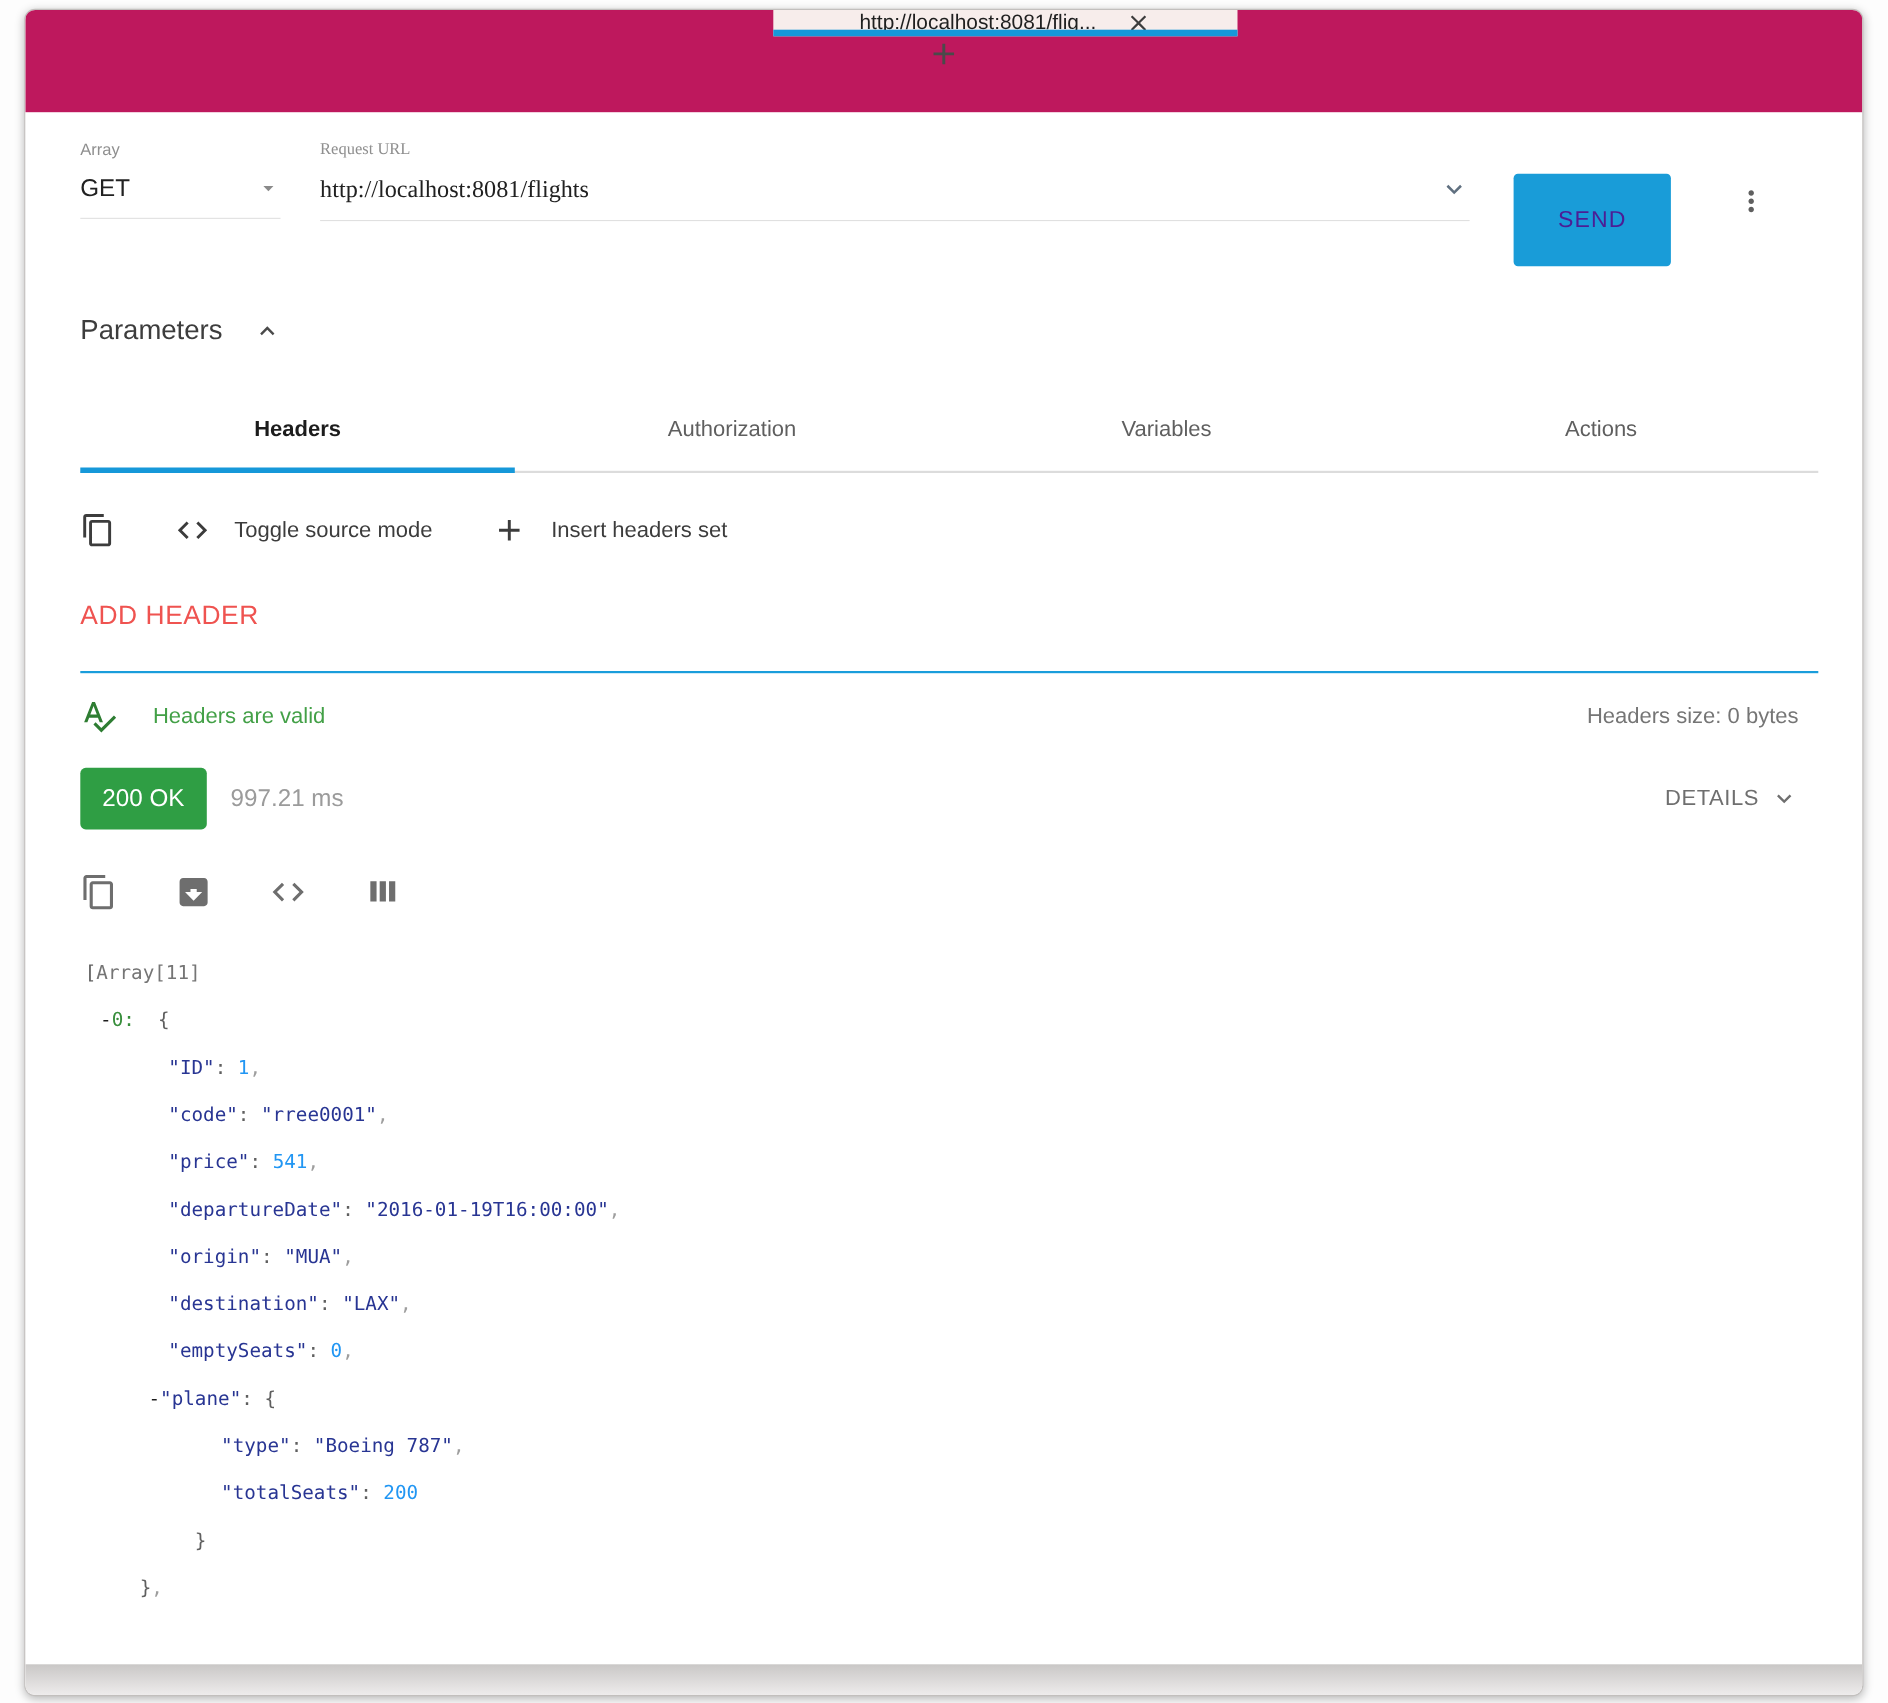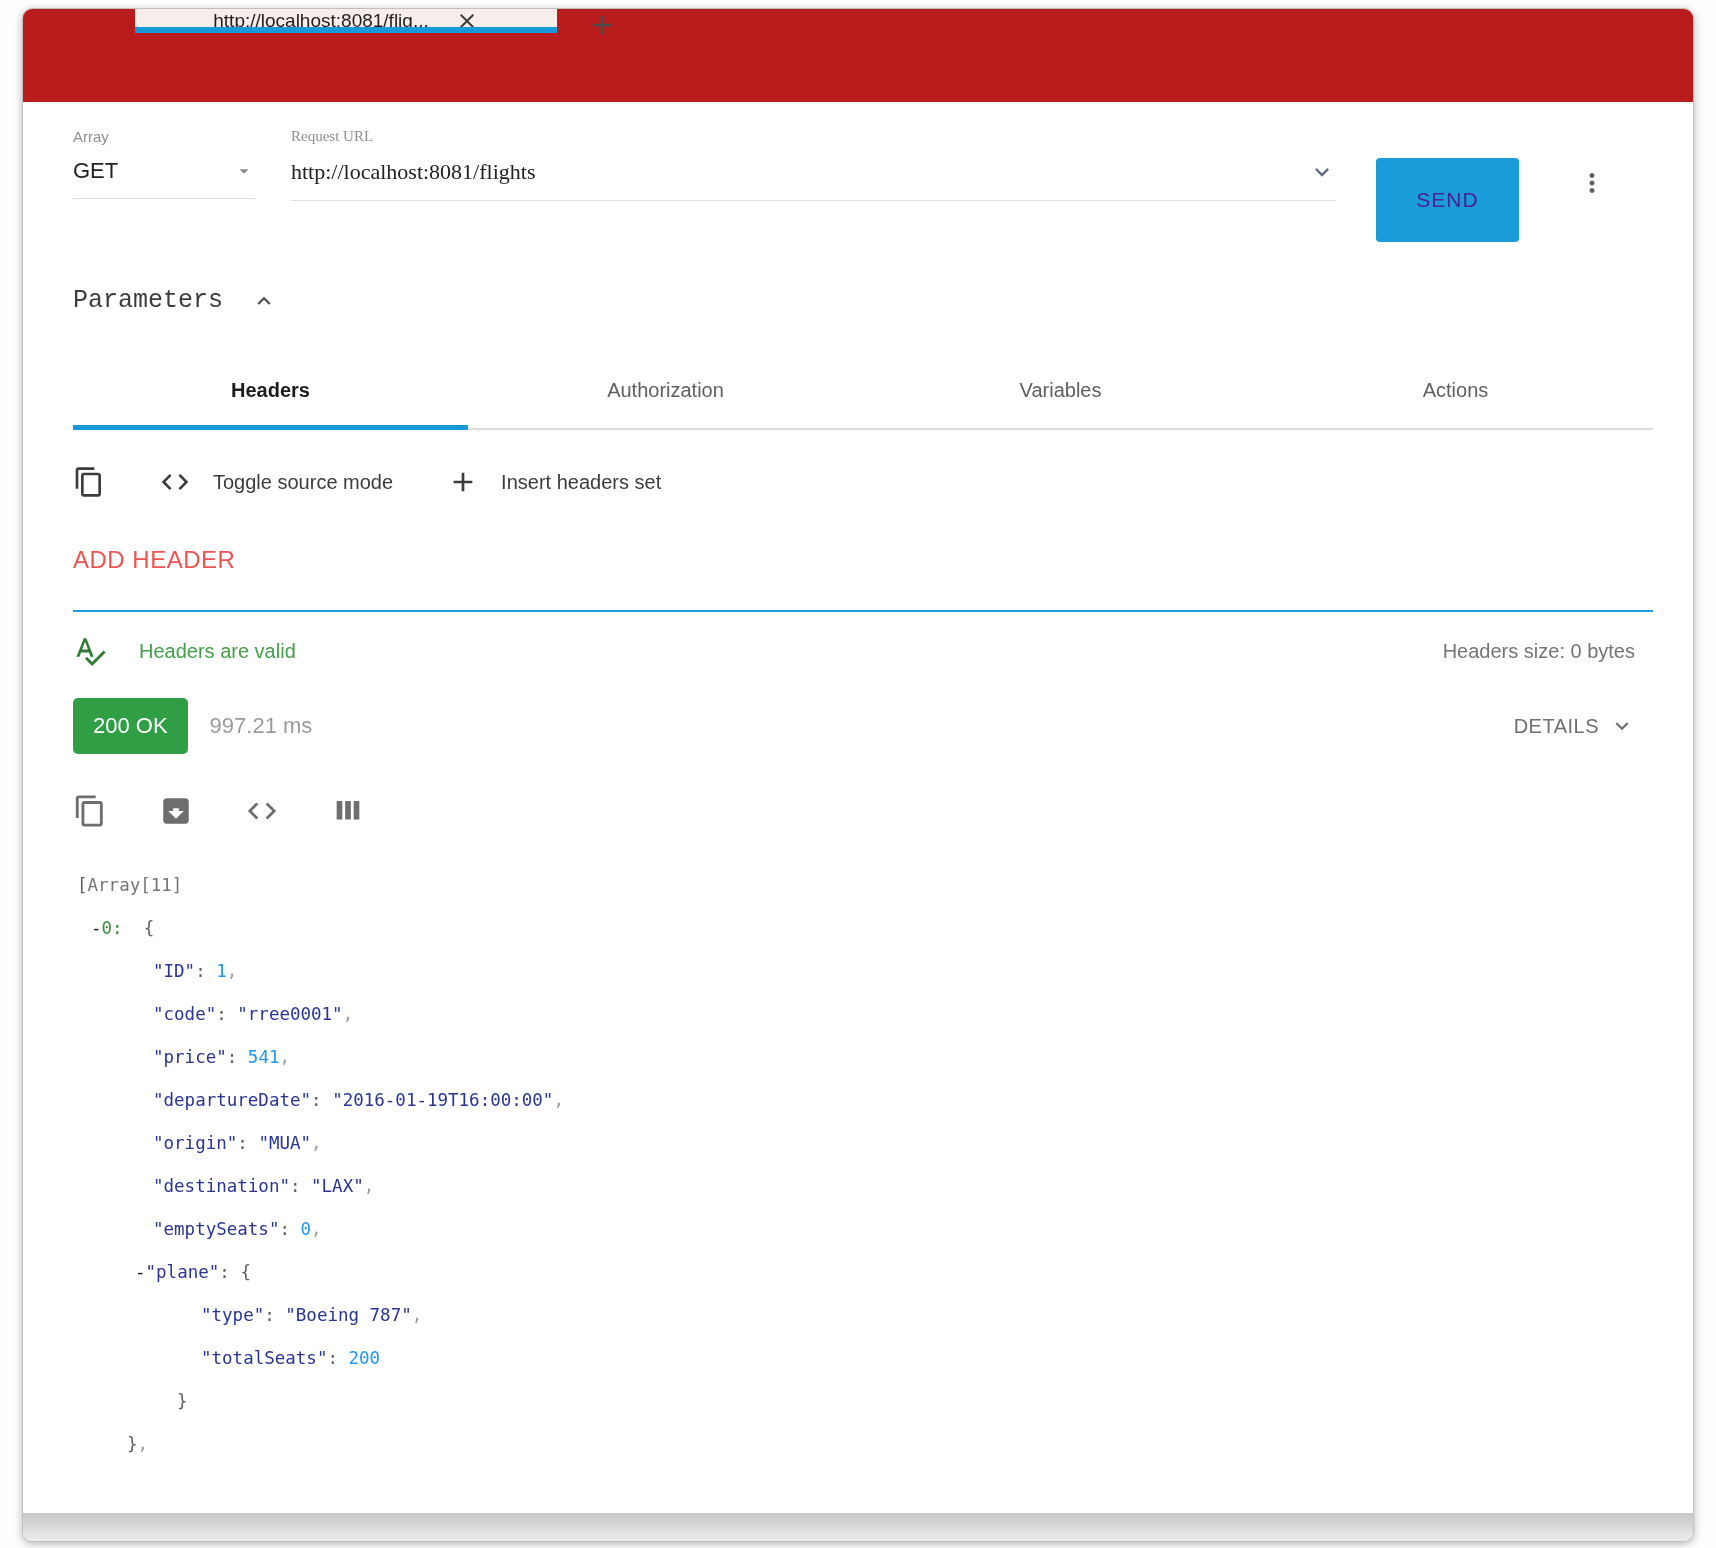--- a/index.html
+++ b/index.html
@@ -6,21 +6,21 @@
   html,body { width:1716px; height:1548px; background:#fdfdfd; font-family:"Liberation Sans", sans-serif; overflow:hidden; }
 
   .window {
     position:absolute; left:22px; top:8px; width:1672px; height:1534px;
     background:#ffffff; border:1px solid #c2bfbd; border-radius:10px;
     box-shadow:0 2px 9px rgba(0,0,0,0.28);
     overflow:hidden; display:flex; flex-direction:column;
   }
 
   
-  .tabbar { height:93px; background:#b91c1c; display:flex; align-items:flex-start; flex-shrink:0; }
+  .tabbar { height:93px; background:#be185d; display:flex; align-items:center; flex-shrink:0;flex-direction:column; }
   .tab { position:relative; margin-left:112px; width:422px; background:#f7edeb;
          display:flex; align-items:center; justify-content:center; gap:26px; cursor:pointer; }
   .tab-title { font-size:19px; color:#1f1f1f; }
   .tab-indicator { position:absolute; left:0; right:0; bottom:0; height:6px; background:#1698d9; }
   .icon { display:inline-flex; align-items:center; justify-content:center; }
   .icon svg { display:block; }
   .close-x svg { width:24px; height:24px; fill:#3c3c3c; }
   .newtab { width:90px; display:flex; align-items:center; justify-content:center; cursor:pointer; }
   .newtab svg { width:32px; height:32px; fill:#4a4a4a; }
 
@@ -33,21 +33,21 @@
                  border-bottom:1px solid #e0e0e0; padding-bottom:14px; font-size:22px; color:#212121; }
   .method-field { width:182px; }
   .url-field { flex:1; margin-left:36px; margin-right:40px; max-width:1045px;font-family:Liberation Serif, serif; }
   .caret-down svg { width:22px; height:22px; fill:#8a8a8a; }
   .chev svg { width:28px; height:28px; fill:#607080; }
   .send-btn { margin-top:30px; background:#199cd8; color:#4c1d95; border:none; border-radius:4px;
               width:143px; height:84px; font-size:21px; letter-spacing:1px; font-family:inherit; cursor:pointer; }
   .kebab { margin-top:40px; margin-left:58px; cursor:pointer; }
   .kebab svg { width:30px; height:30px; fill:#5f5f5f; }
 
-  .params-row { margin-top:44px; display:flex; align-items:center; gap:28px; cursor:pointer;font-family:Liberation Mono, monospace; }
+  .params-row { margin-top:44px; display:flex; align-items:center; gap:28px; cursor:pointer; }
   .params-row span { font-size:25px; color:#3d3d3d; }
   .params-row svg { width:26px; height:26px; fill:#4a4a4a; }
 
   
   .tabs { margin-top:42px; display:flex; border-bottom:2px solid #dcdcdc; }
   .tab-item { width:25%; text-align:center; padding:22px 0 26px; font-size:20px; color:#5f5f5f;
               position:relative; cursor:pointer; }
   .tab-item.active { color:#1c1c1c; font-weight:bold; }
   .tab-item.active::after { content:""; position:absolute; left:0; right:0; bottom:-2px; height:5px; background:#1698d9; }
 

